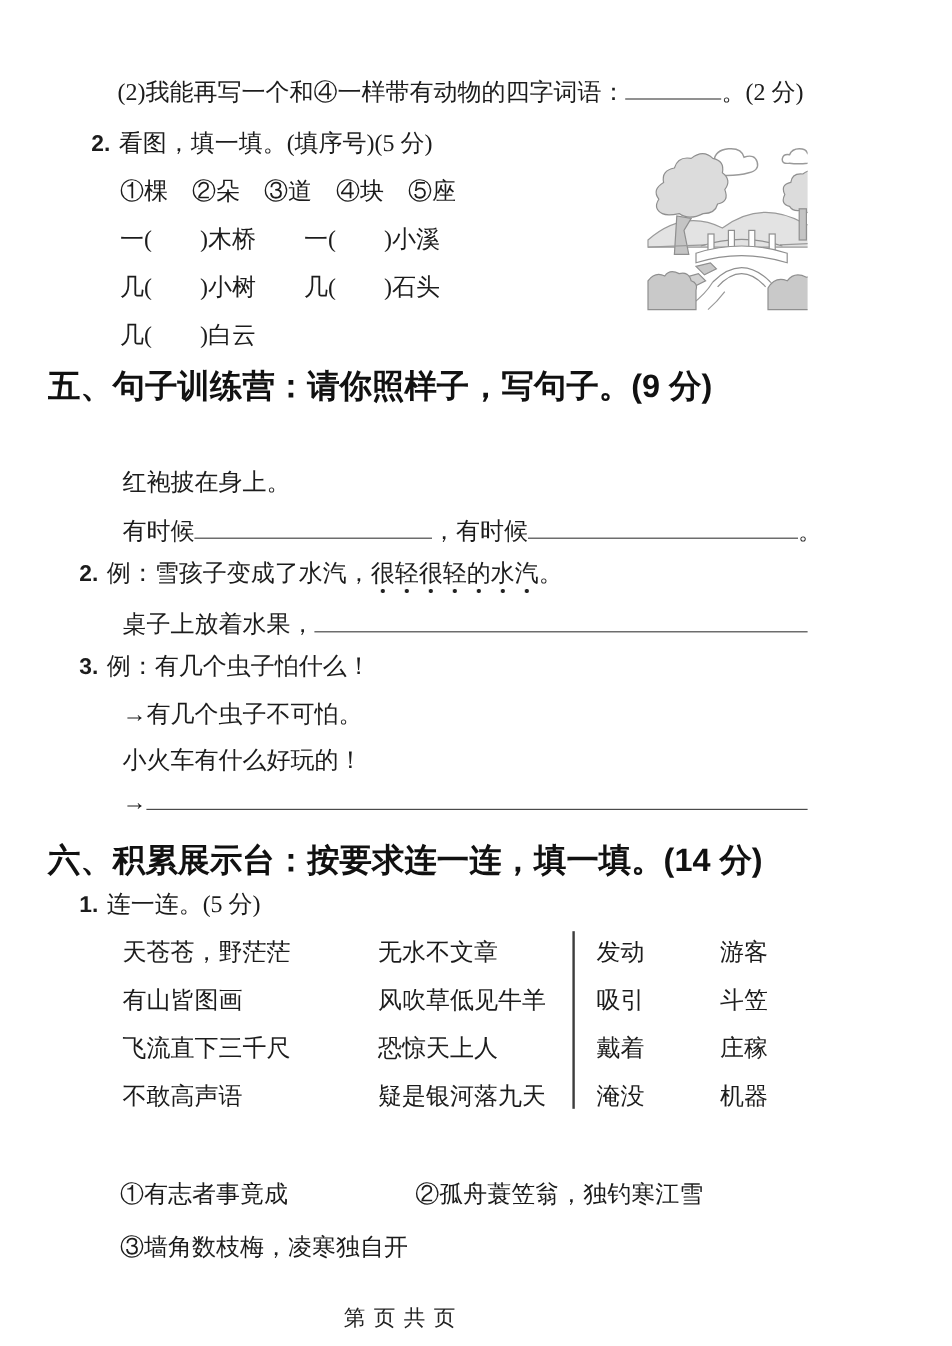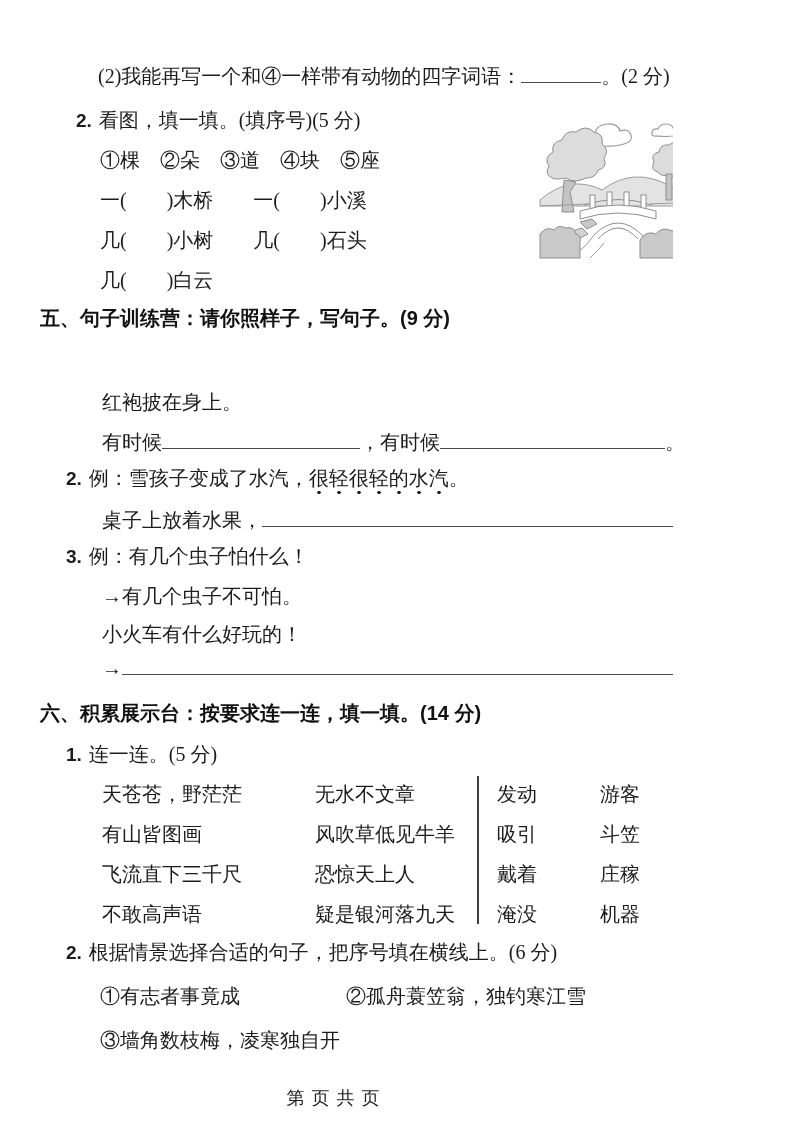--- a/index.html
+++ b/index.html
@@ -12,21 +12,21 @@
     color:#1c1c1c;
     font-size:20px;
   }
   .line{position:absolute;white-space:nowrap;line-height:1.25;}
   .qnum{
     font-family:"Liberation Sans","DejaVu Sans",sans-serif;
     font-weight:700;font-size:19px;margin-right:7px;
   }
   .heading{
     font-family:"Liberation Sans","DejaVu Sans",sans-serif;
-    font-weight:700;font-size:20px;color:#111;
+    font-weight:700;font-size:27px;color:#111;
   }
   .dots{
     padding-bottom:6px;
     background-image:radial-gradient(circle,#222 1.6px,transparent 1.9px);
     background-size:1em 5px;
     background-repeat:repeat-x;
     background-position:0 100%;
   }
   .blank{
     display:inline-block;
@@ -142,23 +142,20 @@
   <div class="line" style="left:497px;top:782px">发动</div>
   <div class="line" style="left:497px;top:822px">吸引</div>
   <div class="line" style="left:497px;top:862px">戴着</div>
   <div class="line" style="left:497px;top:902px">淹没</div>
 
   <div class="line" style="left:600px;top:782px">游客</div>
   <div class="line" style="left:600px;top:822px">斗笠</div>
   <div class="line" style="left:600px;top:862px">庄稼</div>
   <div class="line" style="left:600px;top:902px">机器</div>
 
-  <div class="line" style="left:66px;top:940px">
-    <span class="qnum">2.</span><span>根据情景选择合适的句子，把序号填在横线上。(6 分)</span>
-  </div>
   <div class="line" style="left:100px;top:984px">
     <span>①有志者事竟成</span><span class="opt2gap">②孤舟蓑笠翁，独钓寒江雪</span>
   </div>
   <div class="line" style="left:100px;top:1028px">③墙角数枝梅，凌寒独自开</div>
 
   <div class="footer">第页共页</div>
 
 </div>
 
 </body></html>

